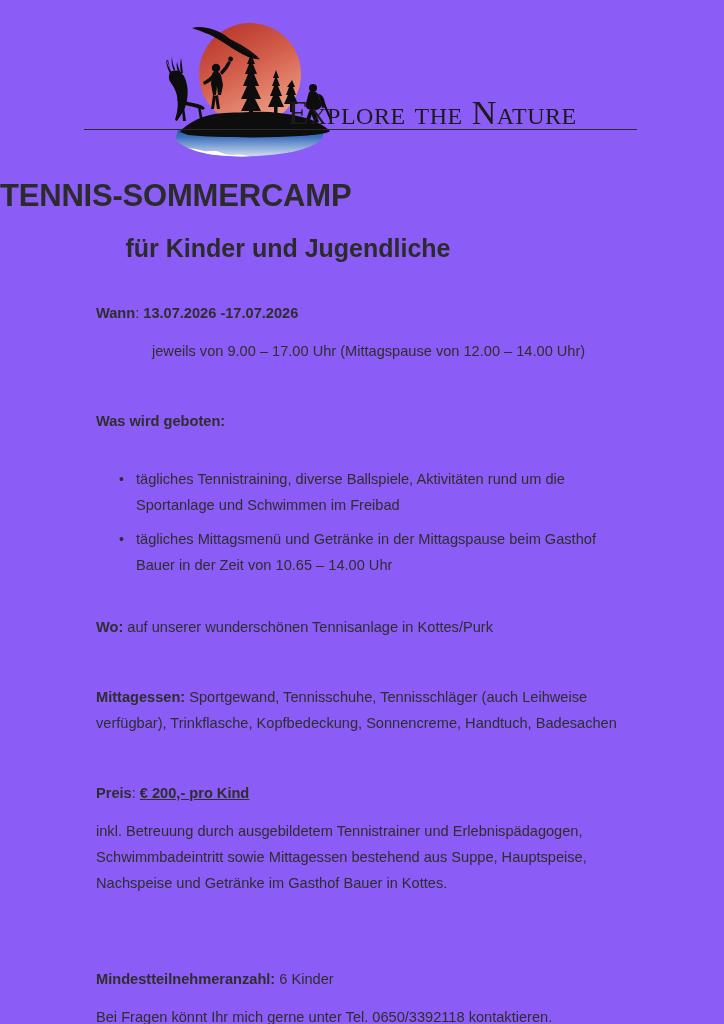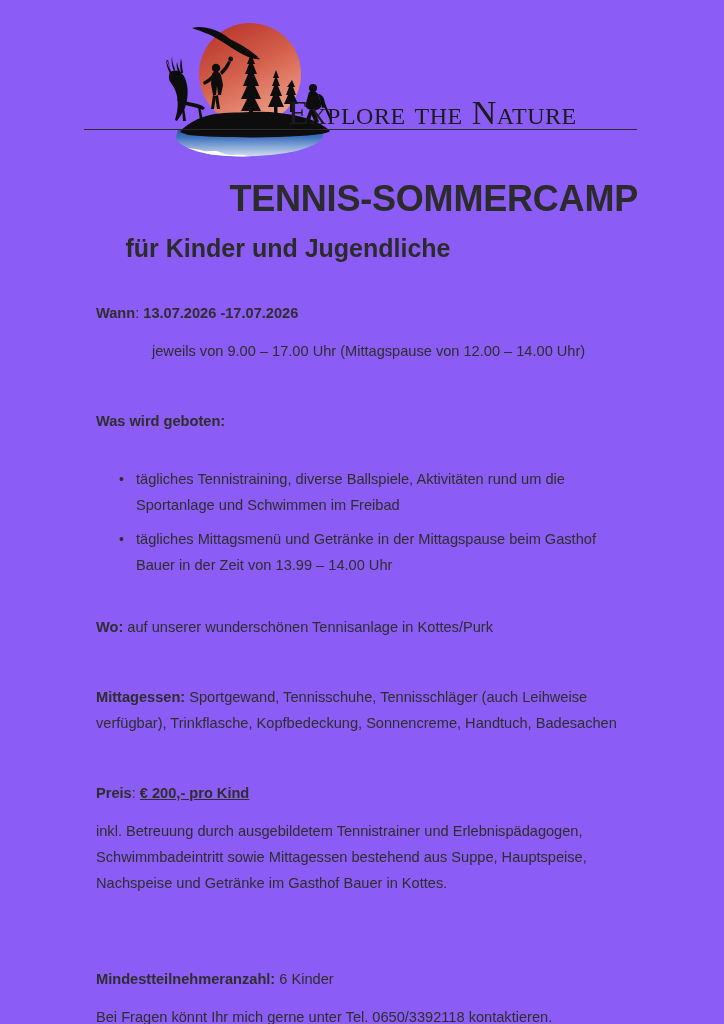--- a/index.html
+++ b/index.html
@@ -58,22 +58,22 @@
     white-space: nowrap;
     font-variant: small-caps;
   }
 
   
   .title-main {
     position: absolute;
     left: 0;
     top: 178px;
     width: 638px;
-    text-align: right;
-    font-size: 36px;
+    text-align: left;
+    font-size: 31px;
     font-weight: bold;
     letter-spacing: -0.2px;
     color: #2b2b2b;
   }
   .title-sub {
     position: absolute;
     left: 0;
     top: 234px;
     width: 576px;
     text-align: center;
@@ -242,21 +242,21 @@
     <div class="gap-20"></div>
 
     <p class="para">
       <b>Was wird geboten:</b>
     </p>
 
     <div class="gap-12"></div>
 
     <ul class="bullets">
       <li>tägliches Tennistraining, diverse Ballspiele, Aktivitäten rund um die Sportanlage und Schwimmen im Freibad</li>
-      <li>tägliches Mittagsmenü und Getränke in der Mittagspause beim Gasthof Bauer in der Zeit von 13.99 – 14.00 Uhr</li>
+      <li>tägliches Mittagsmenü und Getränke in der Mittagspause beim Gasthof Bauer in der Zeit von 10.65 – 14.00 Uhr</li>
     </ul>
 
     <div class="gap-16"></div>
 
     <p class="para">
       <b>Wo:</b><span> auf unserer wunderschönen Tennisanlage in Kottes/Purk</span>
     </p>
 
     <div class="gap-20"></div>
 

